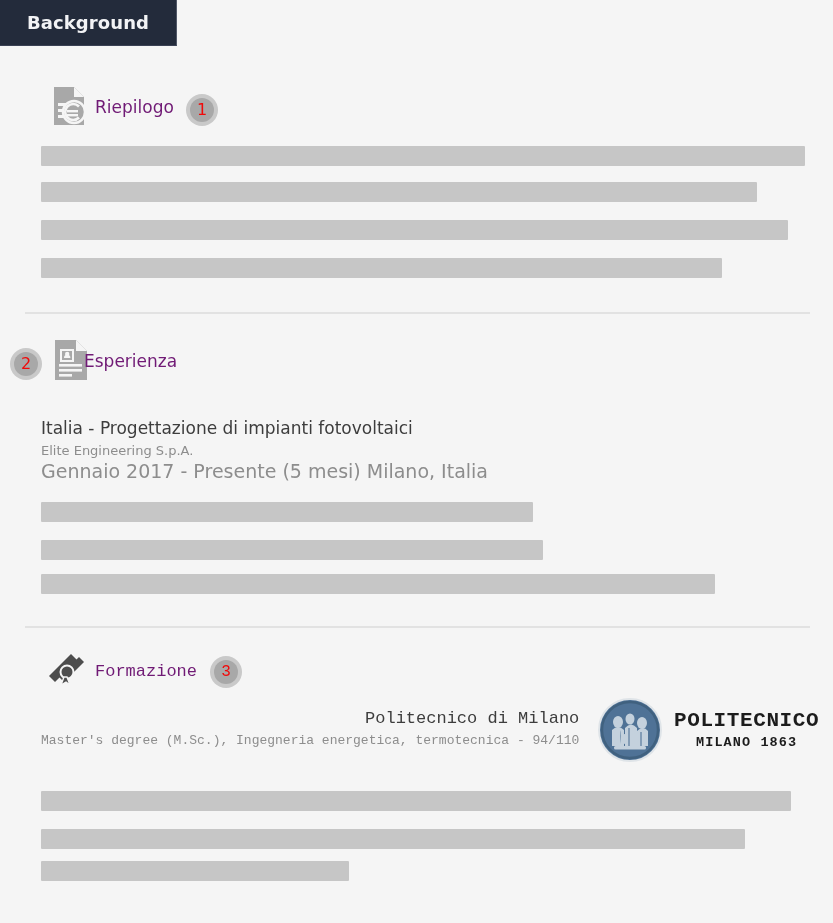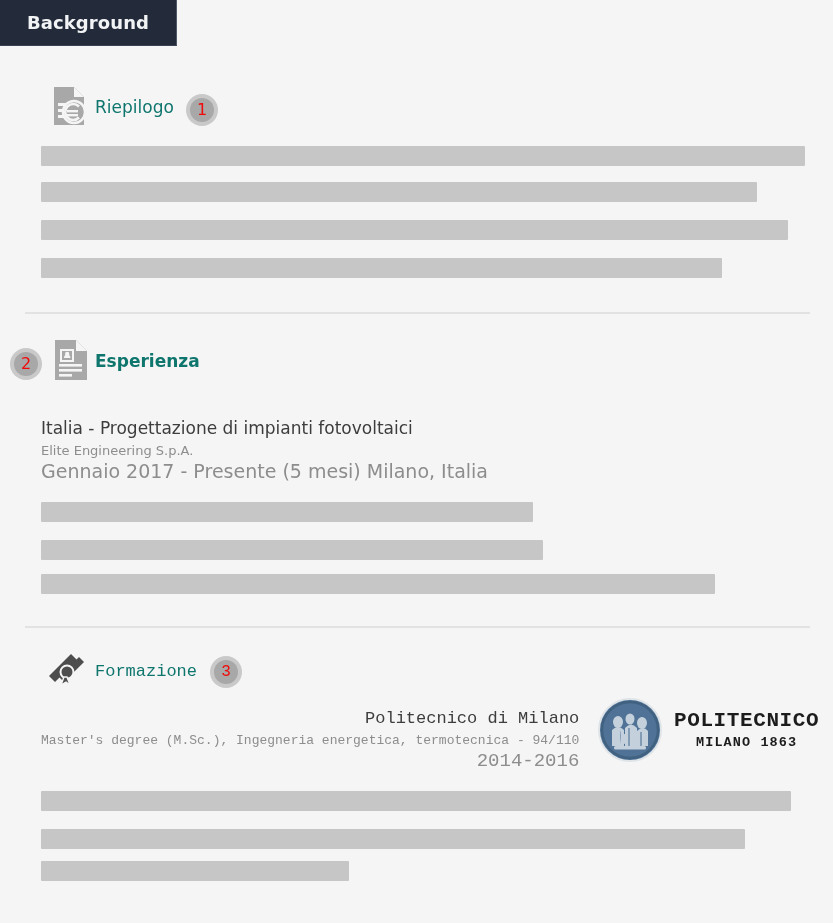--- a/index.html
+++ b/index.html
@@ -54,21 +54,21 @@
     position: relative;
     height: 54px;
   }
   .sec-icon {
     position: absolute;
     top: 0;
   }
   .sec-title {
     position: absolute;
     font-size: 17px;
-    color: #0f766e;
+    color: #701a75;
     white-space: nowrap;
   }
   .badge {
     position: absolute;
     width: 32px;
     height: 32px;
     border-radius: 50%;
     background: #c9c9c9;
     display: flex;
     align-items: center;
@@ -223,21 +223,21 @@
         <path d="M24 2 l11 11 h-11 Z" fill="#f5f5f5"></path>
         <rect x="9" y="12" width="12" height="11" fill="none" stroke="#f5f5f5" stroke-width="2"></rect>
         <path d="M12 20 a3.2 3.2 0 0 1 6.4 0" fill="#f5f5f5"></path>
         <circle cx="15.2" cy="16" r="2.2" fill="#f5f5f5"></circle>
         <rect x="7" y="26" width="23" height="2.6" fill="#f5f5f5"></rect>
         <rect x="7" y="31" width="23" height="2.6" fill="#f5f5f5"></rect>
         <rect x="7" y="36" width="13" height="2.6" fill="#f5f5f5"></rect>
       </svg>
     </span>
 
-    <span class="sec-title" style="left:95px; top:17px;font-weight:bold;">Esperienza</span>
+    <span class="sec-title" style="left:84px; top:17px;">Esperienza</span>
   </div>
 
   <div class="entry" style="top:83px;">
     <div class="entry-title">Italia - Progettazione di impianti fotovoltaici</div>
     <div class="entry-sub">Elite Engineering S.p.A.</div>
     <div class="entry-meta">Gennaio 2017 - Presente (5 mesi) Milano, Italia</div>
   </div>
 
   <div class="bar" style="top:168px; width:492px;"></div>
   <div class="bar" style="top:206px; width:502px;"></div>
@@ -263,21 +263,20 @@
     <span class="sec-title" style="left:95px; top:17px;">Formazione</span>
 
     <span class="badge" style="left:210px; top:11px;">
       <span class="badge-num">3</span>
     </span>
   </div>
 
   <div class="entry" style="top:62px;text-align:right;">
     <div class="entry-title">Politecnico di Milano</div>
     <div class="entry-sub">Master's degree (M.Sc.), Ingegneria energetica, termotecnica - 94/110</div>
-    <div class="entry-meta">2014-2016</div>
   </div>
 
   <div class="poli-logo" style="left:598px; top:53px;">
     <span class="poli-seal">
       <svg width="60" height="60" viewBox="0 0 60 60">
         <circle cx="30" cy="30" r="29" fill="#4f7296"></circle>
         <g fill="#cfdae3" opacity="0.92">
           <ellipse cx="18" cy="22" rx="5" ry="6"></ellipse>
           <ellipse cx="30" cy="19" rx="4.5" ry="5.5"></ellipse>
           <ellipse cx="42" cy="23" rx="5" ry="6"></ellipse>

